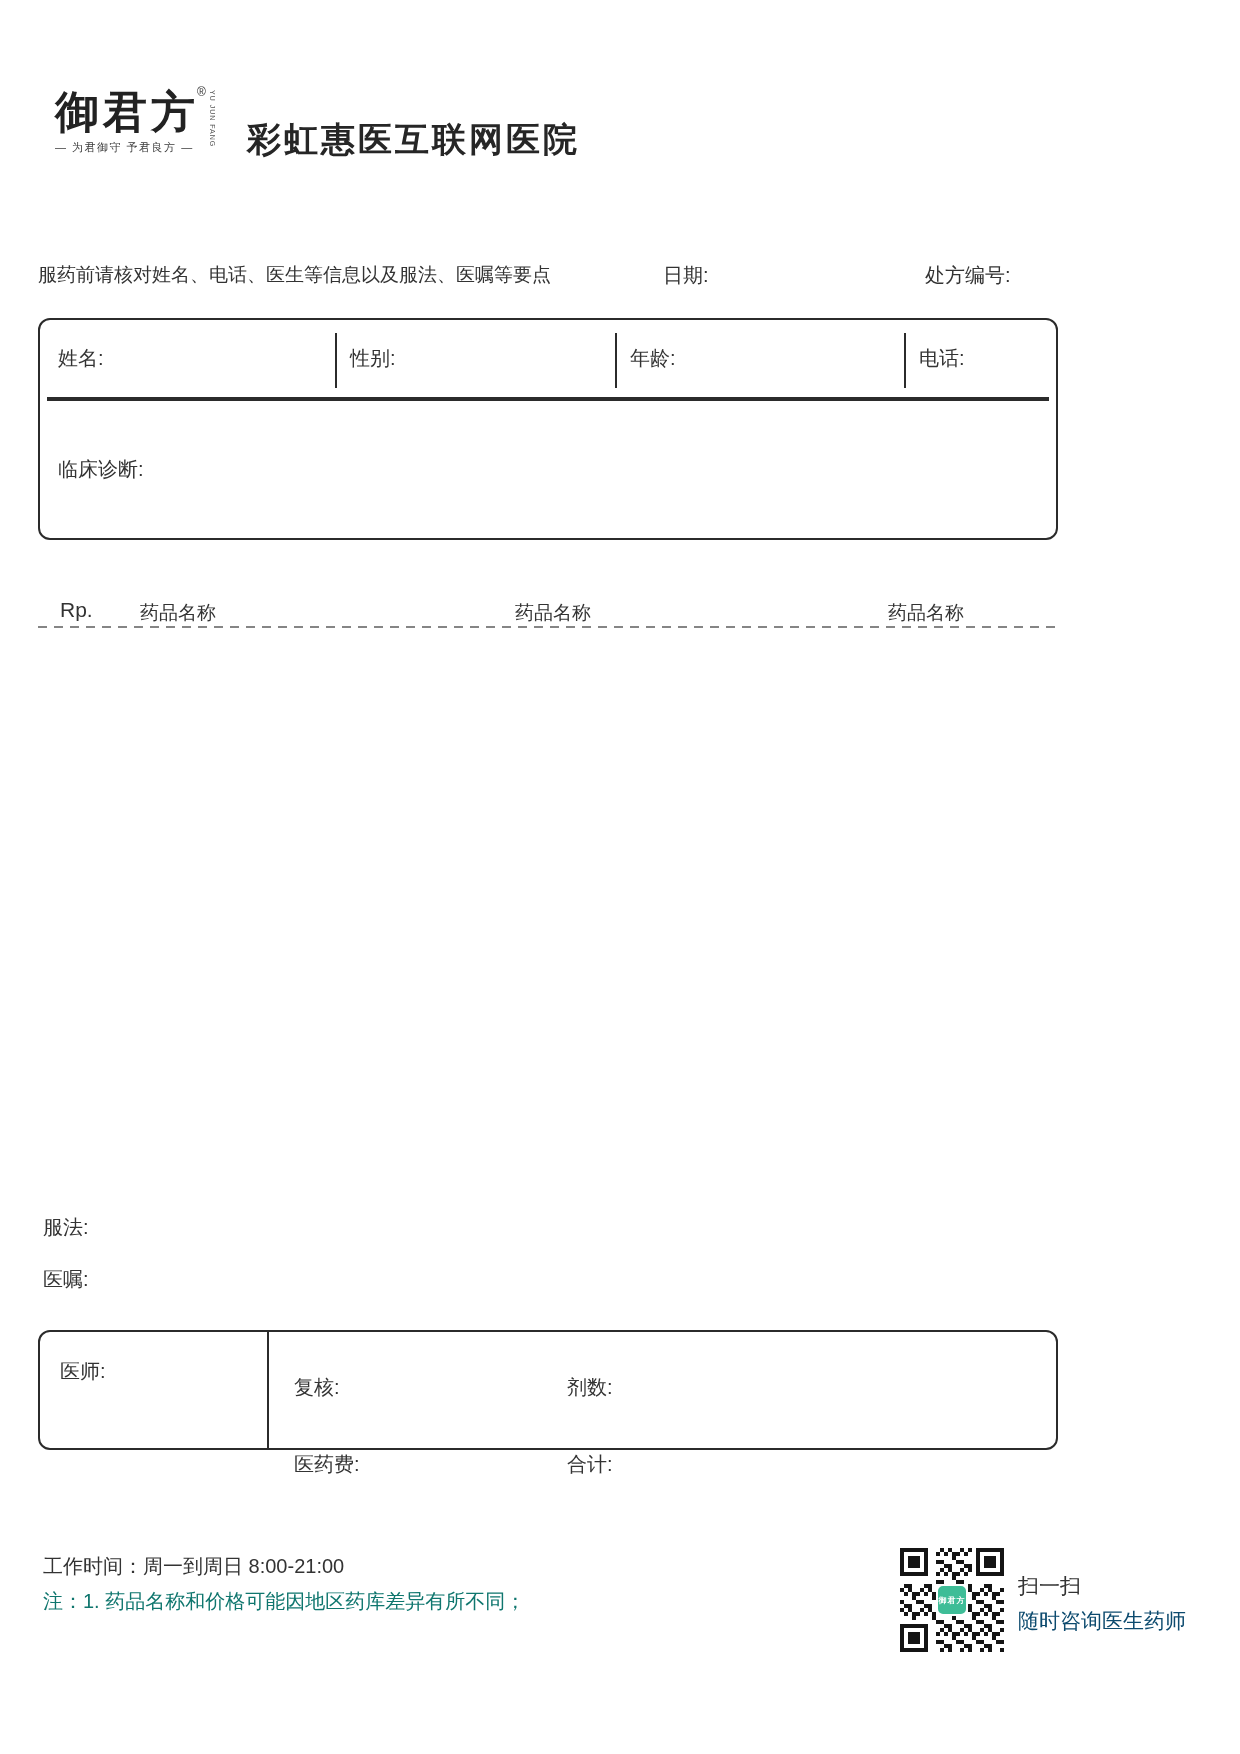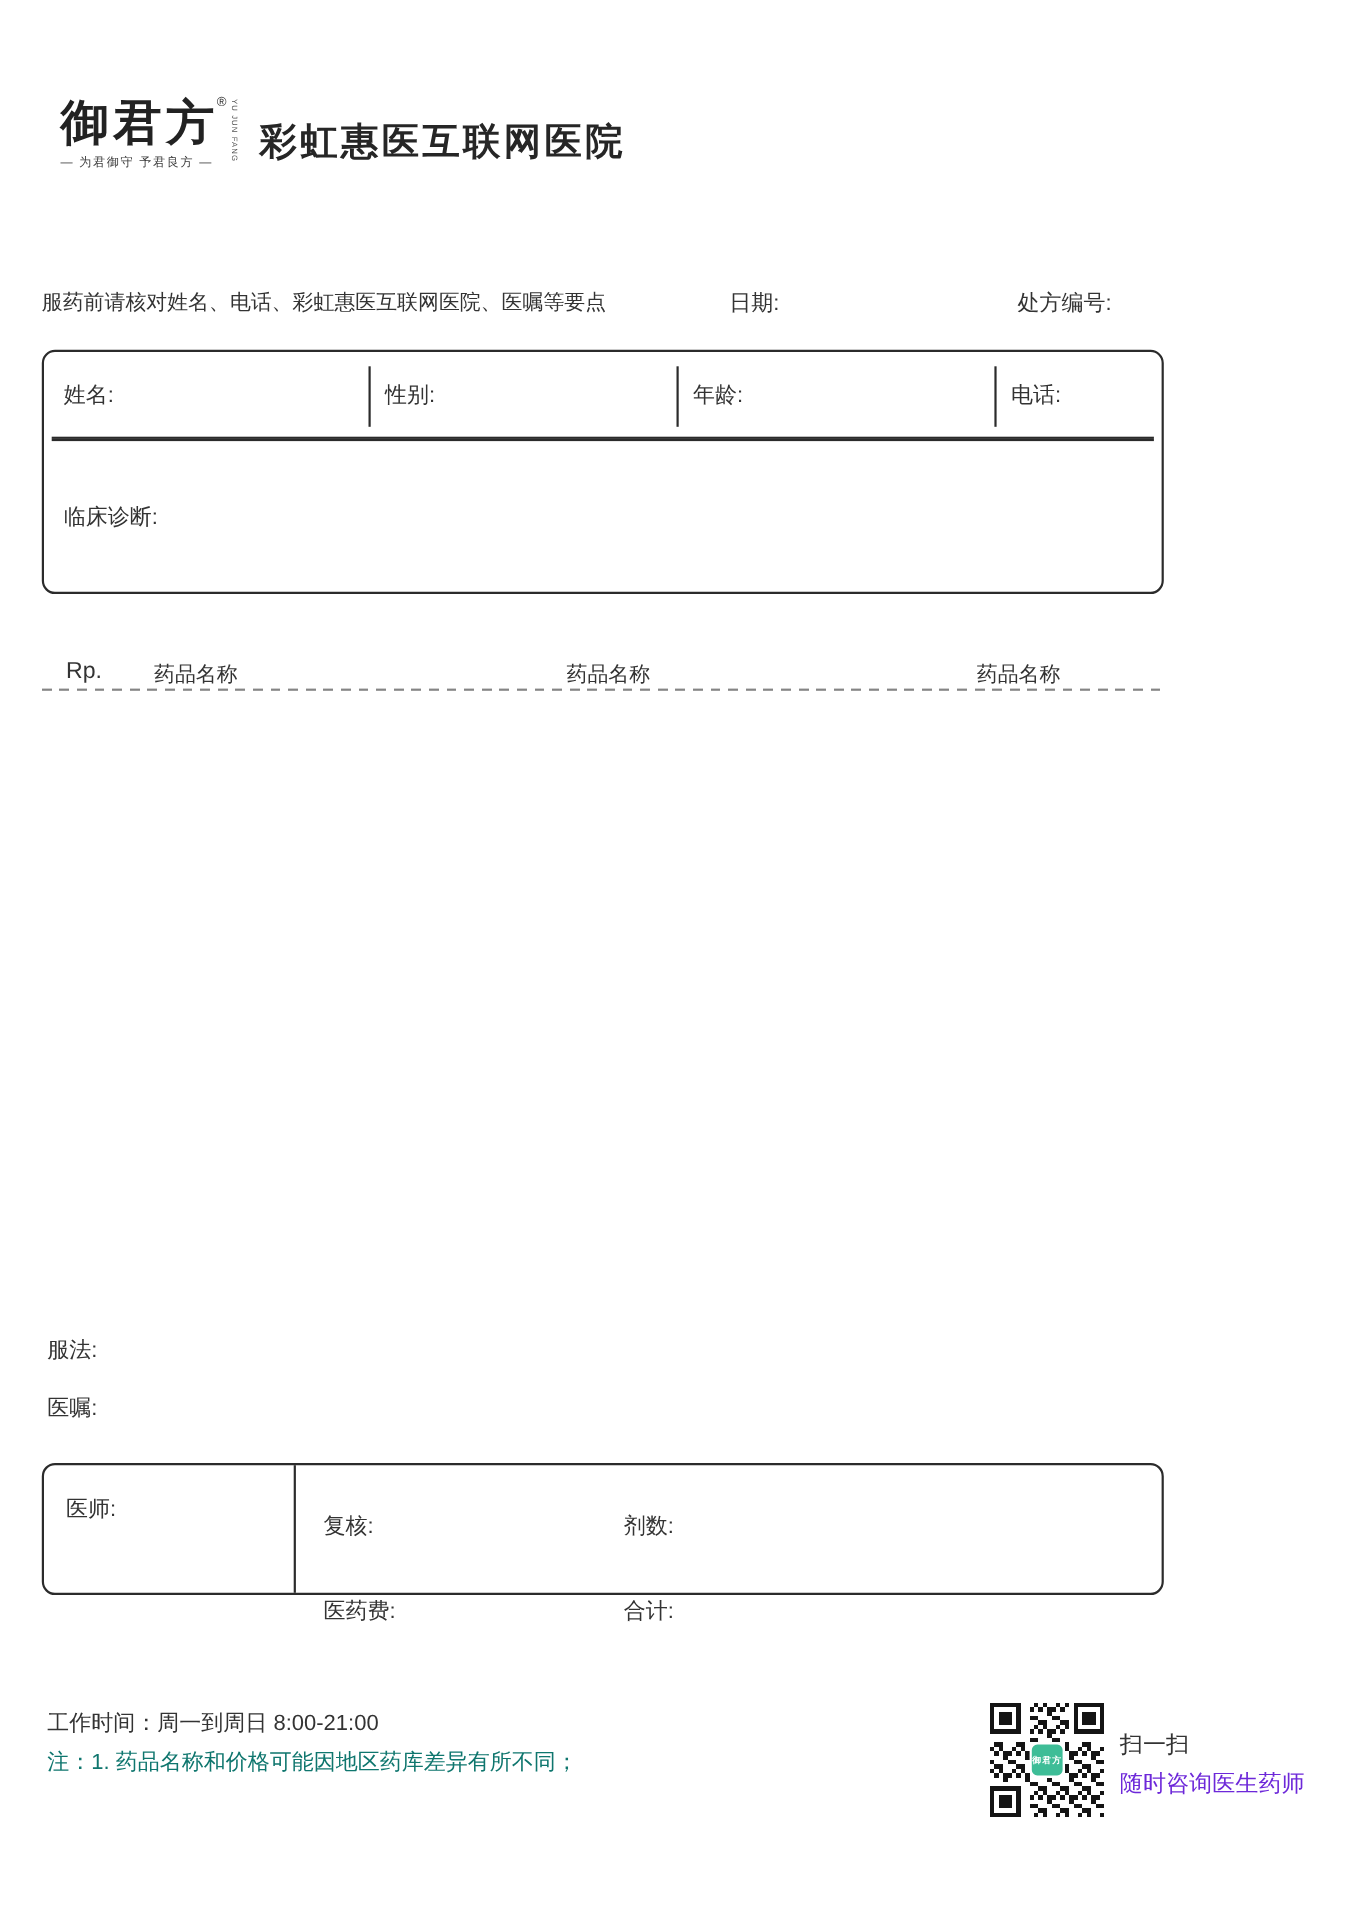--- a/index.html
+++ b/index.html
@@ -8,21 +8,21 @@
     margin:0 auto;overflow:hidden;color:#333;
     font-family:"Liberation Sans",sans-serif;
   }
   
   .logo{position:absolute;left:55px;top:90px;}
   .logo-main{position:relative;white-space:nowrap;line-height:1;}
   .logo-text{font-family:"DejaVu Serif",serif;font-size:44px;font-weight:700;color:#222;letter-spacing:4px;}
   .logo-reg{font-size:12px;color:#333;vertical-align:top;position:relative;top:-4px;left:-2px;}
   .logo-vert{display:inline-block;writing-mode:vertical-rl;font-size:7px;letter-spacing:1px;color:#555;height:42px;margin-left:1px;vertical-align:top;}
   .logo-tagline{margin-top:6px;font-size:11px;letter-spacing:1.5px;color:#3a3a3a;white-space:nowrap;}
-  .hospital-name{position:absolute;left:232px;top:102px;margin:4px;font-size:34px;font-weight:900;letter-spacing:3px;color:#262626;white-space:nowrap;}
+  .hospital-name{position:absolute;left:232px;top:102px;margin:15px;font-size:34px;font-weight:900;letter-spacing:3px;color:#262626;white-space:nowrap;}
   
   .notice-text{position:absolute;left:38px;top:262px;font-size:19px;color:#333;}
   .date-label{position:absolute;left:663px;top:262px;font-size:20px;color:#333;}
   .rx-number-label{position:absolute;left:925px;top:262px;font-size:20px;color:#333;}
   
   .patient-box{
     position:absolute;left:38px;top:318px;width:1020px;height:222px;
     border:2px solid #2b2b2b;border-radius:12px;box-sizing:border-box;
     display:flex;flex-direction:column;
   }
@@ -66,36 +66,36 @@
   .note-line2{position:absolute;left:43px;top:1622px;font-size:20px;color:#333;}
   .qr-wrap{position:absolute;left:900px;top:1548px;width:104px;height:104px;}
   .qr-wrap svg{width:104px;height:104px;display:block;shape-rendering:crispEdges;}
   .qr-badge{
     position:absolute;left:36px;top:36px;width:32px;height:32px;border-radius:7px;
     border:2px solid #fff;box-sizing:border-box;
     display:flex;align-items:center;justify-content:center;
     color:#fff;font-size:8px;font-weight:bold;letter-spacing:1px;
   }
   .scan-label{position:absolute;left:1018px;top:1572px;font-size:21px;color:#333;}
-  .scan-sub{position:absolute;left:1018px;top:1607px;font-size:21px;color:#6d28d9;}
+  .scan-sub{position:absolute;left:1018px;top:1607px;font-size:21px;color:#0c4a6e;}
 </style>
 </head>
 <body>
 
 <div class="page">
 
   <div class="logo">
     <div class="logo-main">
       <span class="logo-text">御君方</span><span class="logo-reg">®</span><span class="logo-vert">YU JUN FANG</span>
     </div>
     <div class="logo-tagline">— 为君御守 予君良方 —</div>
   </div>
   <h1 class="hospital-name">彩虹惠医互联网医院</h1>
 
-  <div class="notice-text">服药前请核对姓名、电话、彩虹惠医互联网医院、医嘱等要点</div>
+  <div class="notice-text">服药前请核对姓名、电话、医生等信息以及服法、医嘱等要点</div>
   <div class="date-label">日期:</div>
   <div class="rx-number-label">处方编号:</div>
 
   <section class="patient-box">
     <div class="p-row p-row1">
       <div class="p-cell p-c1">
         <span>姓名:</span>
       </div>
       <div class="p-cell p-c2">
         <span>性别:</span>

